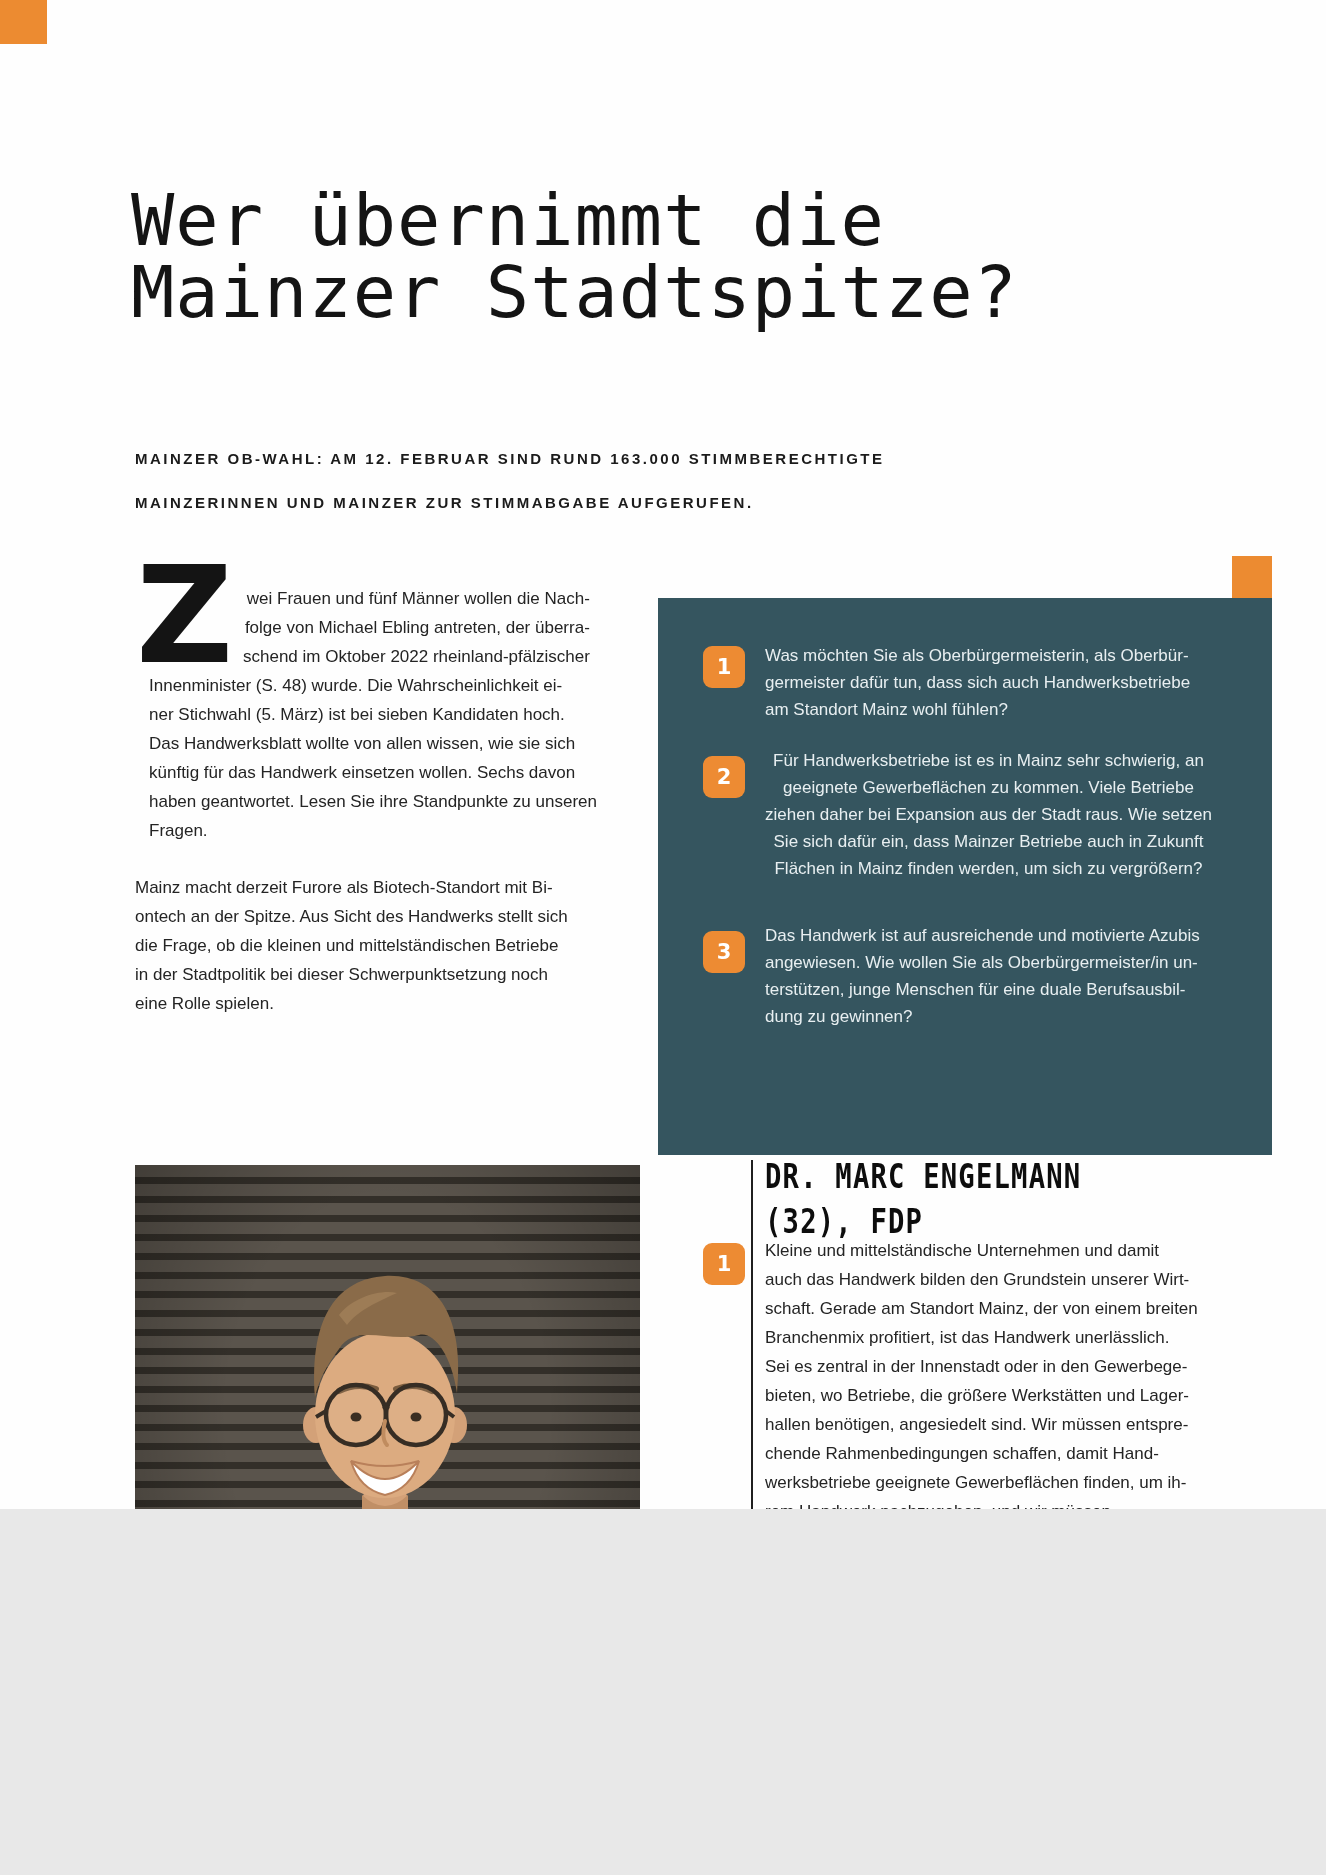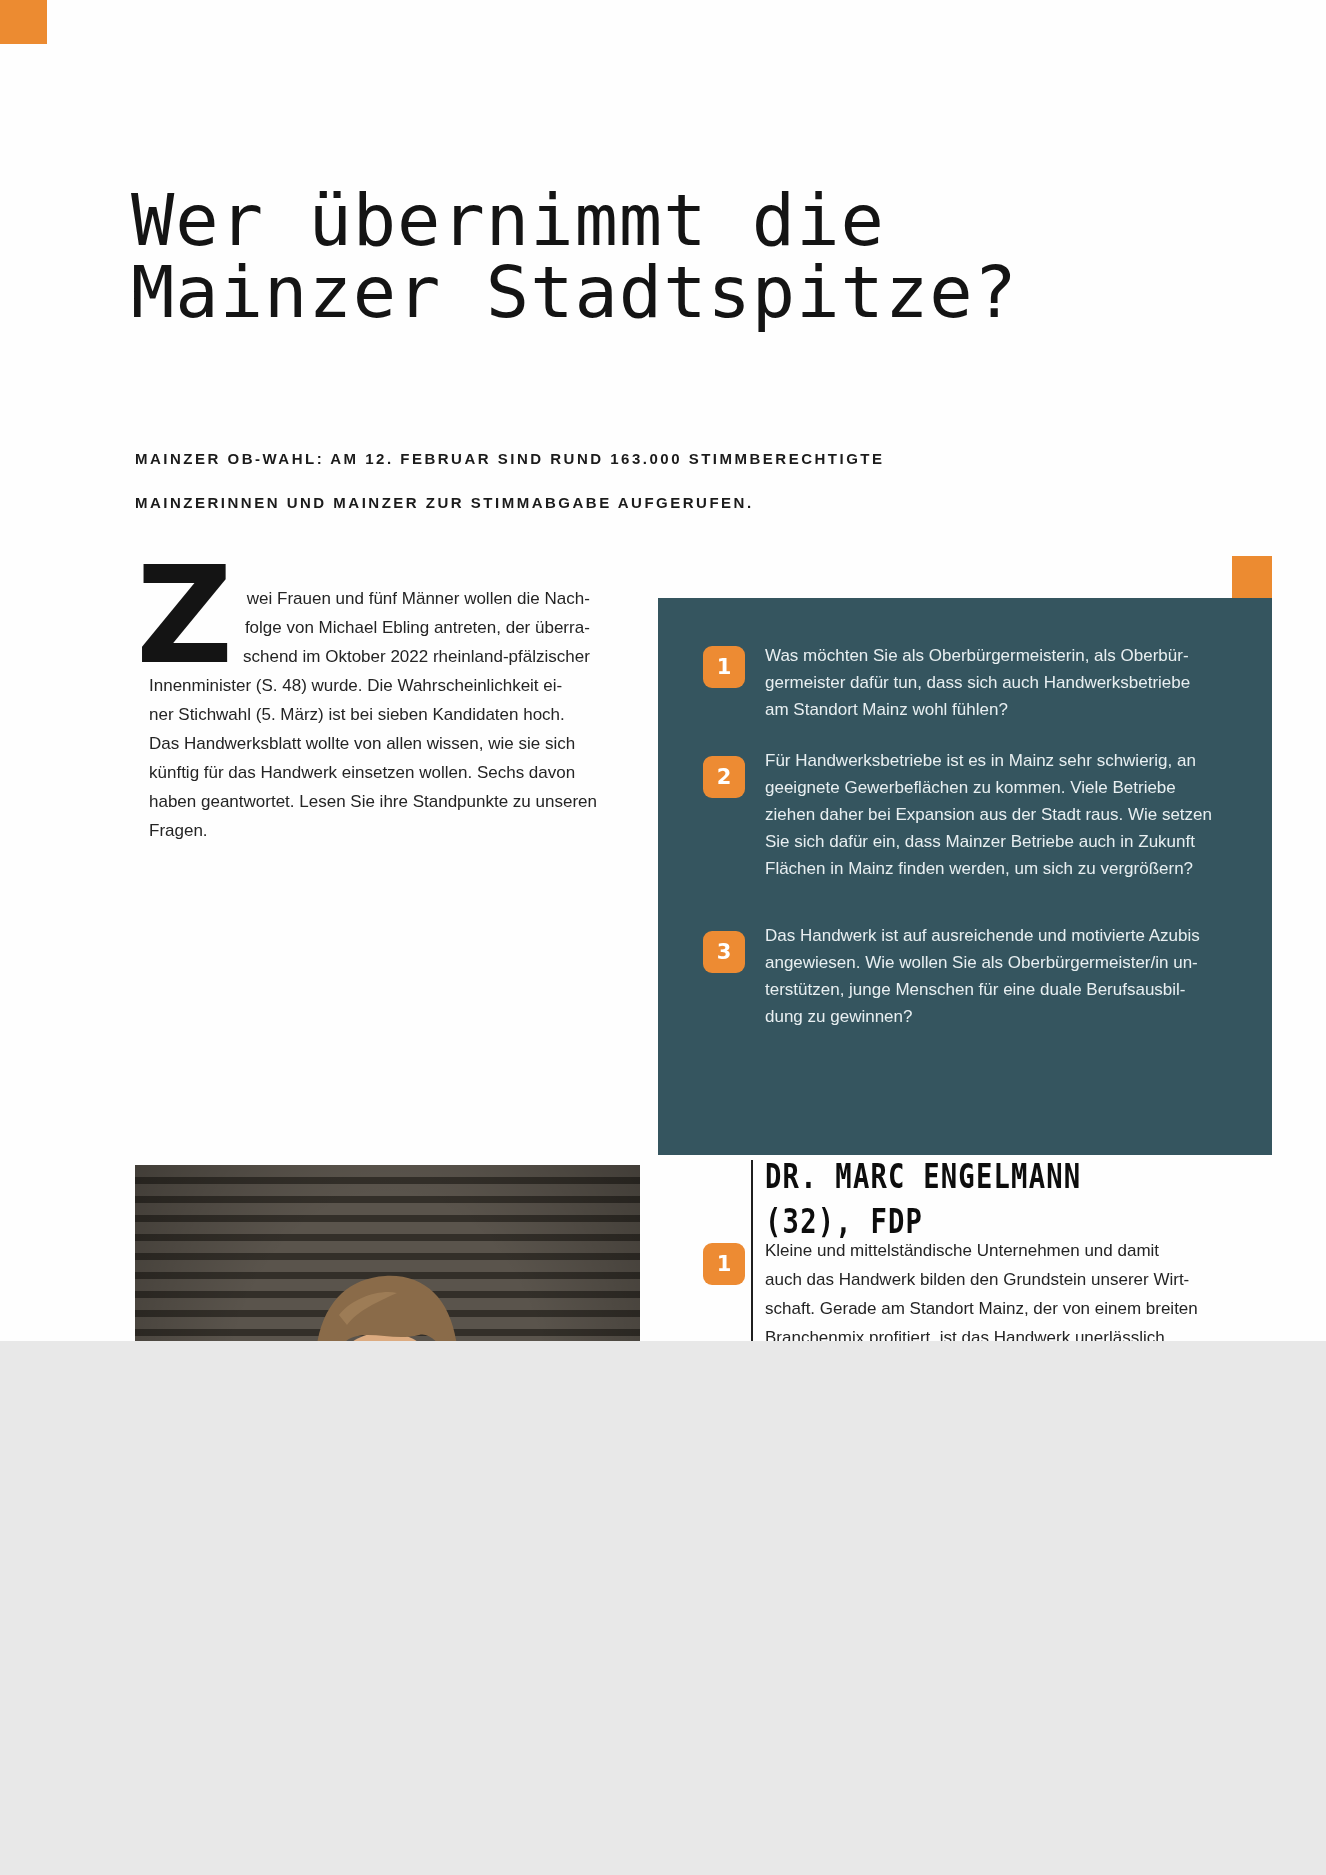--- a/index.html
+++ b/index.html
@@ -1,16 +1,16 @@
 <!DOCTYPE html>
 <html><head>
 <meta charset="utf-8">
 <style>
   html,body{margin:0;padding:0;background:#e8e8e8;}
-  #page{position:relative;width:1326px;height:1341px;background:#fefefe;margin:0 auto;
+  #page{position:relative;width:1326px;height:1509px;background:#fefefe;margin:0 auto;
         font-family:"Liberation Sans",sans-serif;overflow:hidden;}
   .abs{position:absolute;}
   .pre{white-space:pre;}
 
   #corner-accent{left:0;top:0;width:47px;height:44px;background:#ec8b31;}
   #headline{left:131px;top:184px;font-family:"DejaVu Sans Mono",monospace;
             font-size:72px;line-height:72px;letter-spacing:1px;color:#141414;}
   #standfirst{left:135px;top:437px;font-weight:bold;font-size:15px;line-height:44px;
               letter-spacing:2.5px;color:#1b1b1b;}
   #dropcap{left:136px;top:566px;font-family:"DejaVu Sans",sans-serif;font-weight:900;
@@ -65,28 +65,33 @@
   <div id="dropcap" class="abs">Z</div>
   <div id="intro-indent" class="abs pre body-text">wei Frauen und fünf Männer wollen die Nach-
 folge von Michael Ebling antreten, der überra-
 schend im Oktober 2022 rheinland-pfälzischer</div>
   <div id="intro-rest" class="abs pre body-text">Innenminister (S. 48) wurde. Die Wahrscheinlichkeit ei-
 ner Stichwahl (5. März) ist bei sieben Kandidaten hoch.
 Das Handwerksblatt wollte von allen wissen, wie sie sich
 künftig für das Handwerk einsetzen wollen. Sechs davon
 haben geantwortet. Lesen Sie ihre Standpunkte zu unseren
 Fragen.</div>
+  <div id="intro-para2" class="abs pre body-text">Mainz macht derzeit Furore als Biotech-Standort mit Bi-
+ontech an der Spitze. Aus Sicht des Handwerks stellt sich
+die Frage, ob die kleinen und mittelständischen Betriebe
+in der Stadtpolitik bei dieser Schwerpunktsetzung noch
+eine Rolle spielen.</div>
 
   <div id="questions-box" class="abs">
     <div class="q-badge" style="left:45px;top:48px;">1</div>
     <div class="q-text" style="left:107px;top:36px;margin-top:8px;">Was möchten Sie als Oberbürgermeisterin, als Oberbür-
 germeister dafür tun, dass sich auch Handwerksbetriebe
 am Standort Mainz wohl fühlen?</div>
     <div class="q-badge" style="left:45px;top:158px;">2</div>
-    <div class="q-text" style="left:107px;top:149px;">Für Handwerksbetriebe ist es in Mainz sehr schwierig, an
+    <div class="q-text" style="left:107px;top:149px;text-align:center;">Für Handwerksbetriebe ist es in Mainz sehr schwierig, an
 geeignete Gewerbeflächen zu kommen. Viele Betriebe
 ziehen daher bei Expansion aus der Stadt raus. Wie setzen
 Sie sich dafür ein, dass Mainzer Betriebe auch in Zukunft
 Flächen in Mainz finden werden, um sich zu vergrößern?</div>
     <div class="q-badge" style="left:45px;top:333px;">3</div>
     <div class="q-text" style="left:107px;top:324px;">Das Handwerk ist auf ausreichende und motivierte Azubis
 angewiesen. Wie wollen Sie als Oberbürgermeister/in un-
 terstützen, junge Menschen für eine duale Berufsausbil-
 dung zu gewinnen?</div>
   </div>

